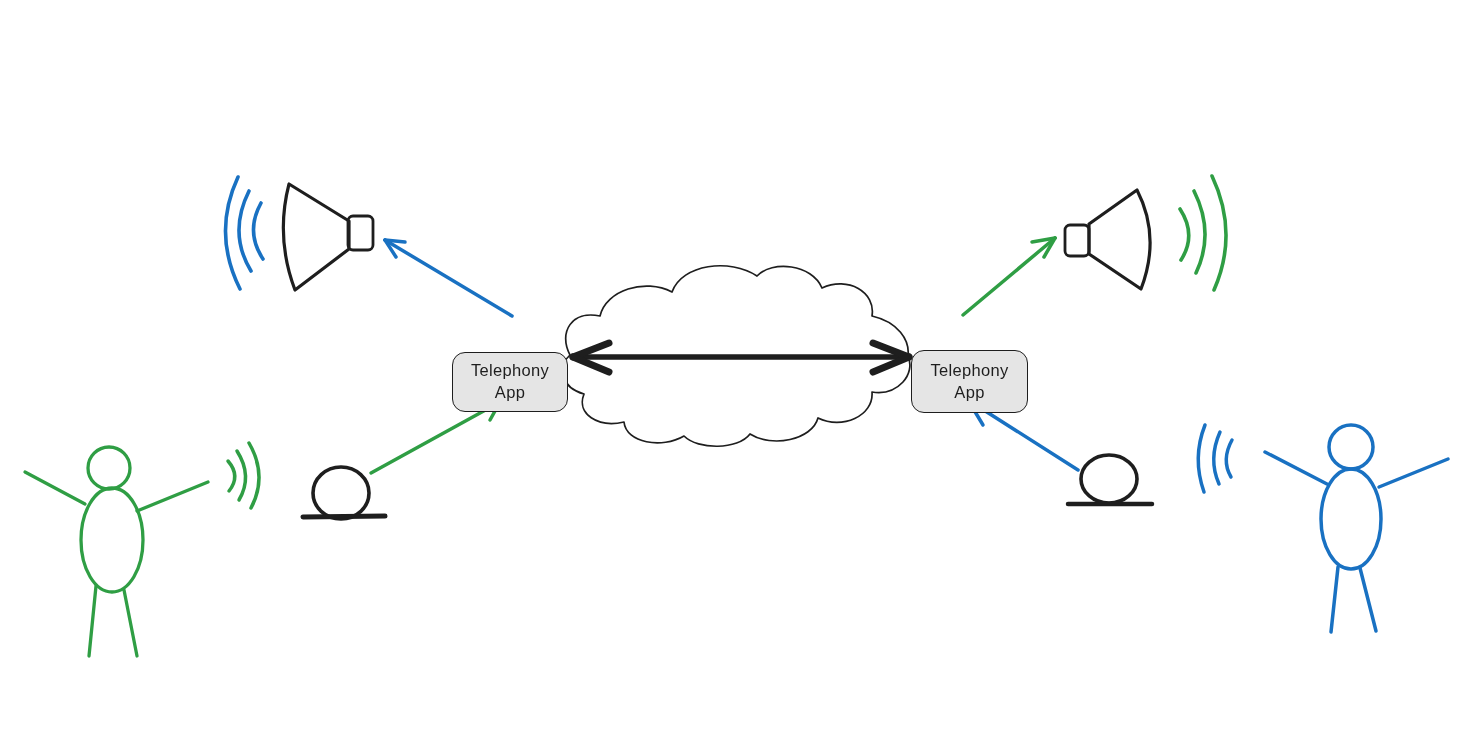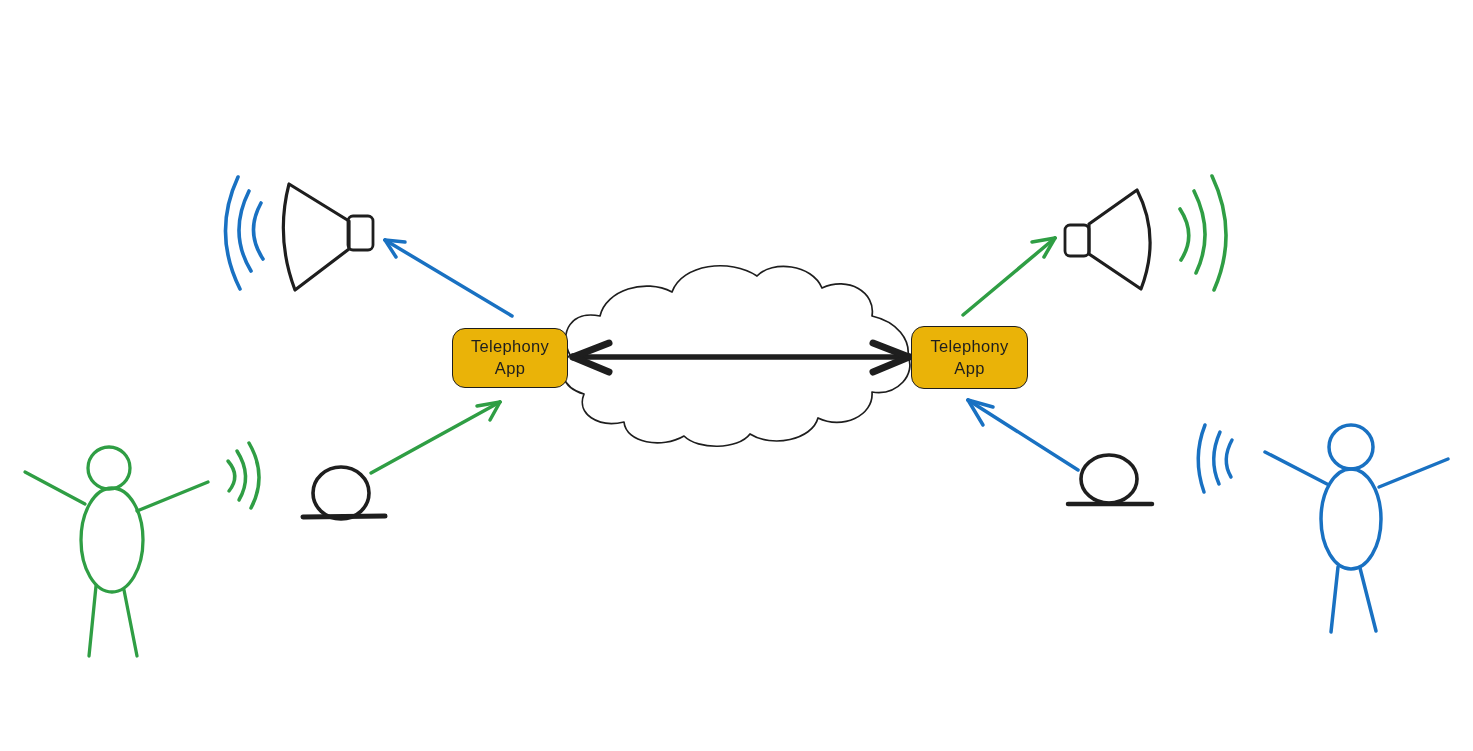--- a/index.html
+++ b/index.html
@@ -12,28 +12,29 @@
   }
   .canvas svg{position:absolute;left:0;top:0;}
   .canvas svg *{fill:none;stroke-linecap:round;stroke-linejoin:round;}
   .ink{stroke:var(--ink,#1e1e1e);}
   .green{stroke:var(--green,#2f9e44);}
   .blue{stroke:var(--blue,#1971c2);}
   .app-box{
     position:absolute;
     border:1.8px solid var(--ink,#1e1e1e);
     border-radius:13px;
-    background:#eab308;
+    background:#e5e5e5;
     display:flex;flex-direction:column;
     align-items:center;justify-content:center;
     color:var(--ink,#1e1e1e);
     font-size:16.5px;
     line-height:1.32;
     letter-spacing:.3px;
     box-sizing:border-box;
+    margin-top:24px;
   }
 </style>
 </head>
 <body>
 
 <div class="canvas">
 
   <svg width="1473" height="751" viewBox="0 0 1473 751">
 
     <g class="green" stroke-width="3.3">

